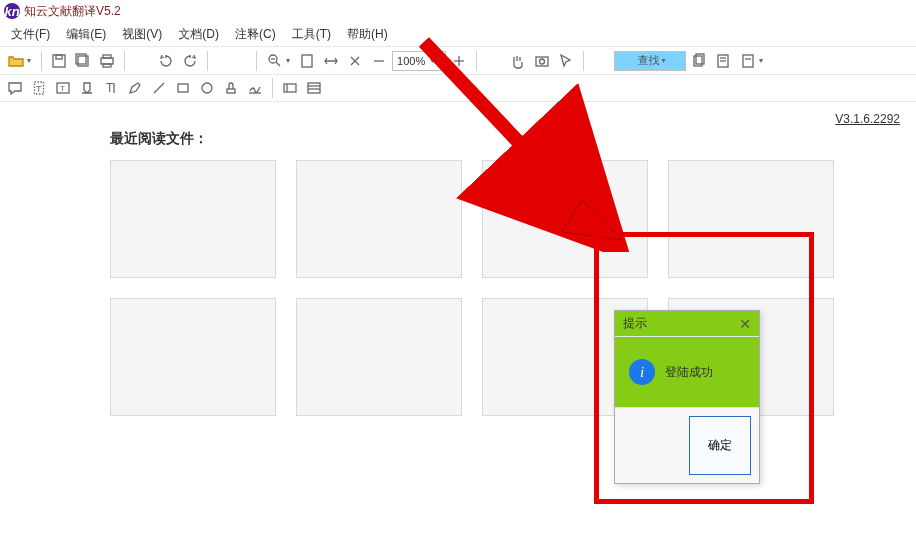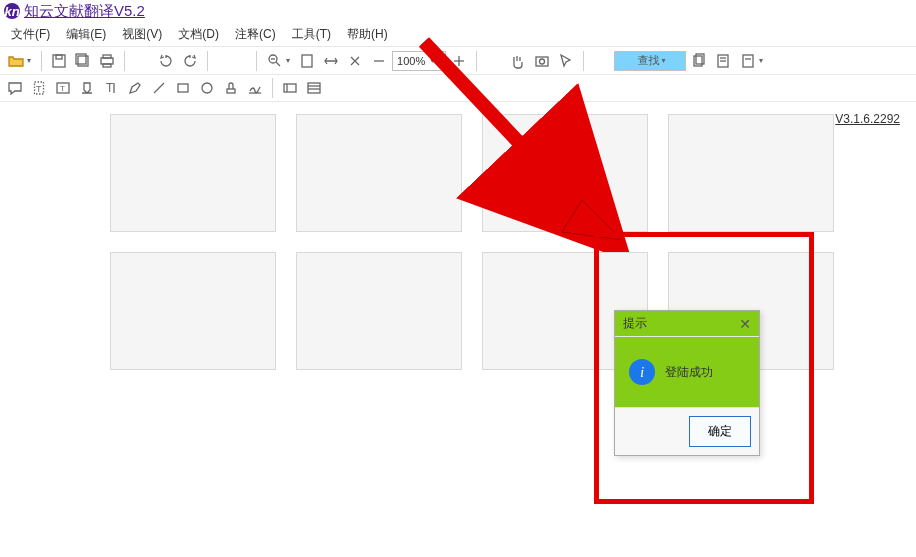--- a/index.html
+++ b/index.html
@@ -21,21 +21,21 @@
     padding-left: 4px;
     gap: 4px;
   }
   .app-icon {
     width: 16px; height: 16px;
     border-radius: 50%;
     background: #4c1d95;
     display: flex; align-items: center; justify-content: center;
     color: #fff; font-size: 13px; font-weight: bold; font-style: italic;
   }
-  .titlebar-text { color: #4c1d95; font-size: 15px; text-decoration: underline; }
+  .titlebar-text { color: #7f1d1d; font-size: 12px; }
   
   .menubar {
     height: 24px;
     display: flex;
     align-items: center;
     padding-left: 4px;
     gap: 2px;
     font-size: 12px;
   }
   .menubar span {
@@ -166,21 +166,21 @@
   .dialog-body-text { font-size: 12px; color: #333; }
   .dialog-foot {
     border-top: 1px solid #e0e0e0;
     padding: 8px;
     text-align: right;
     background: #f7f7f7;
   }
   .dialog-btn {
     border: 1px solid #2a6fc9;
     background: #f8fbff;
-    padding: 6px 18px;
+    padding: 20px 18px;
     font-size: 12px;
     cursor: pointer;
   }
   
   .anno-rect {
     position: absolute;
     left: 594px; top: 232px;
     width: 220px; height: 272px;
     border: 5px solid #e30000;
     pointer-events: none;
@@ -405,20 +405,21 @@
         <rect x="2" y="3" width="12" height="10"></rect>
         <line x1="2" y1="6" x2="14" y2="6"></line>
         <line x1="2" y1="9" x2="14" y2="9"></line>
       </svg>
     </div>
 </div>
 
 <div class="version-label">V3.1.6.2292</div>
 
 <div class="canvas">
+  <div class="section-title">最近阅读文件：</div>
   <div class="grid">
     <div class="file-card"></div>
     <div class="file-card"></div>
     <div class="file-card"></div>
     <div class="file-card"></div>
     <div class="file-card"></div>
     <div class="file-card"></div>
     <div class="file-card"></div>
     <div class="file-card"></div>
   </div>

